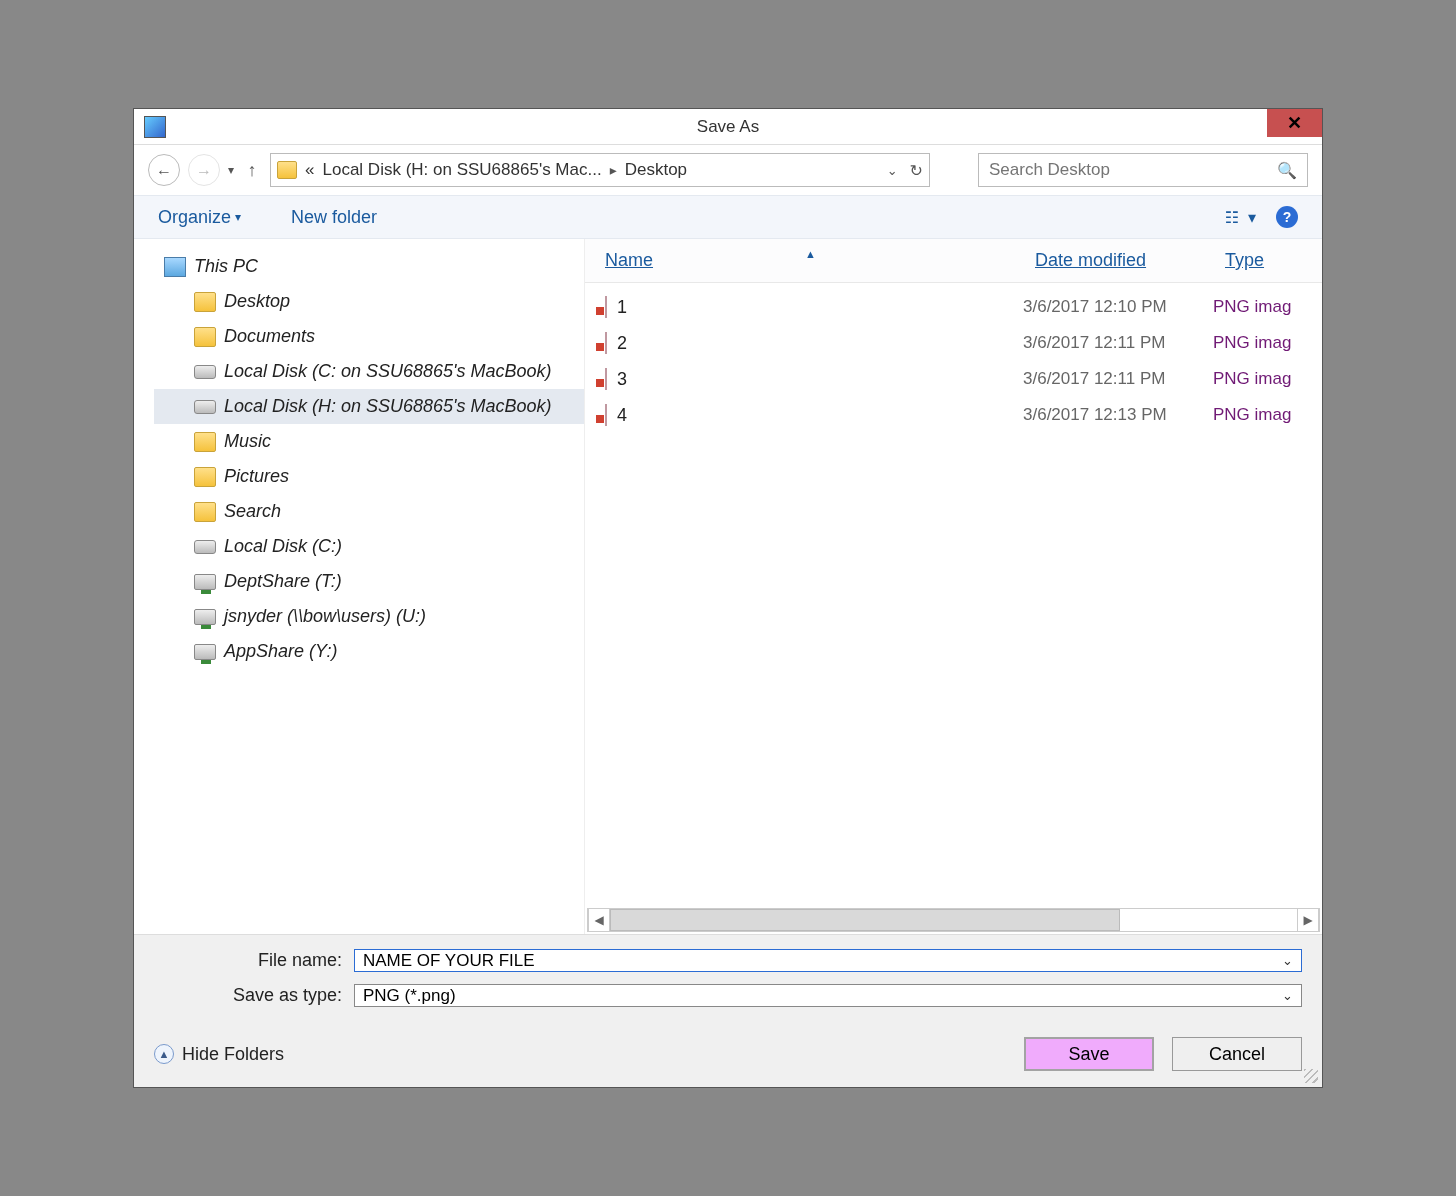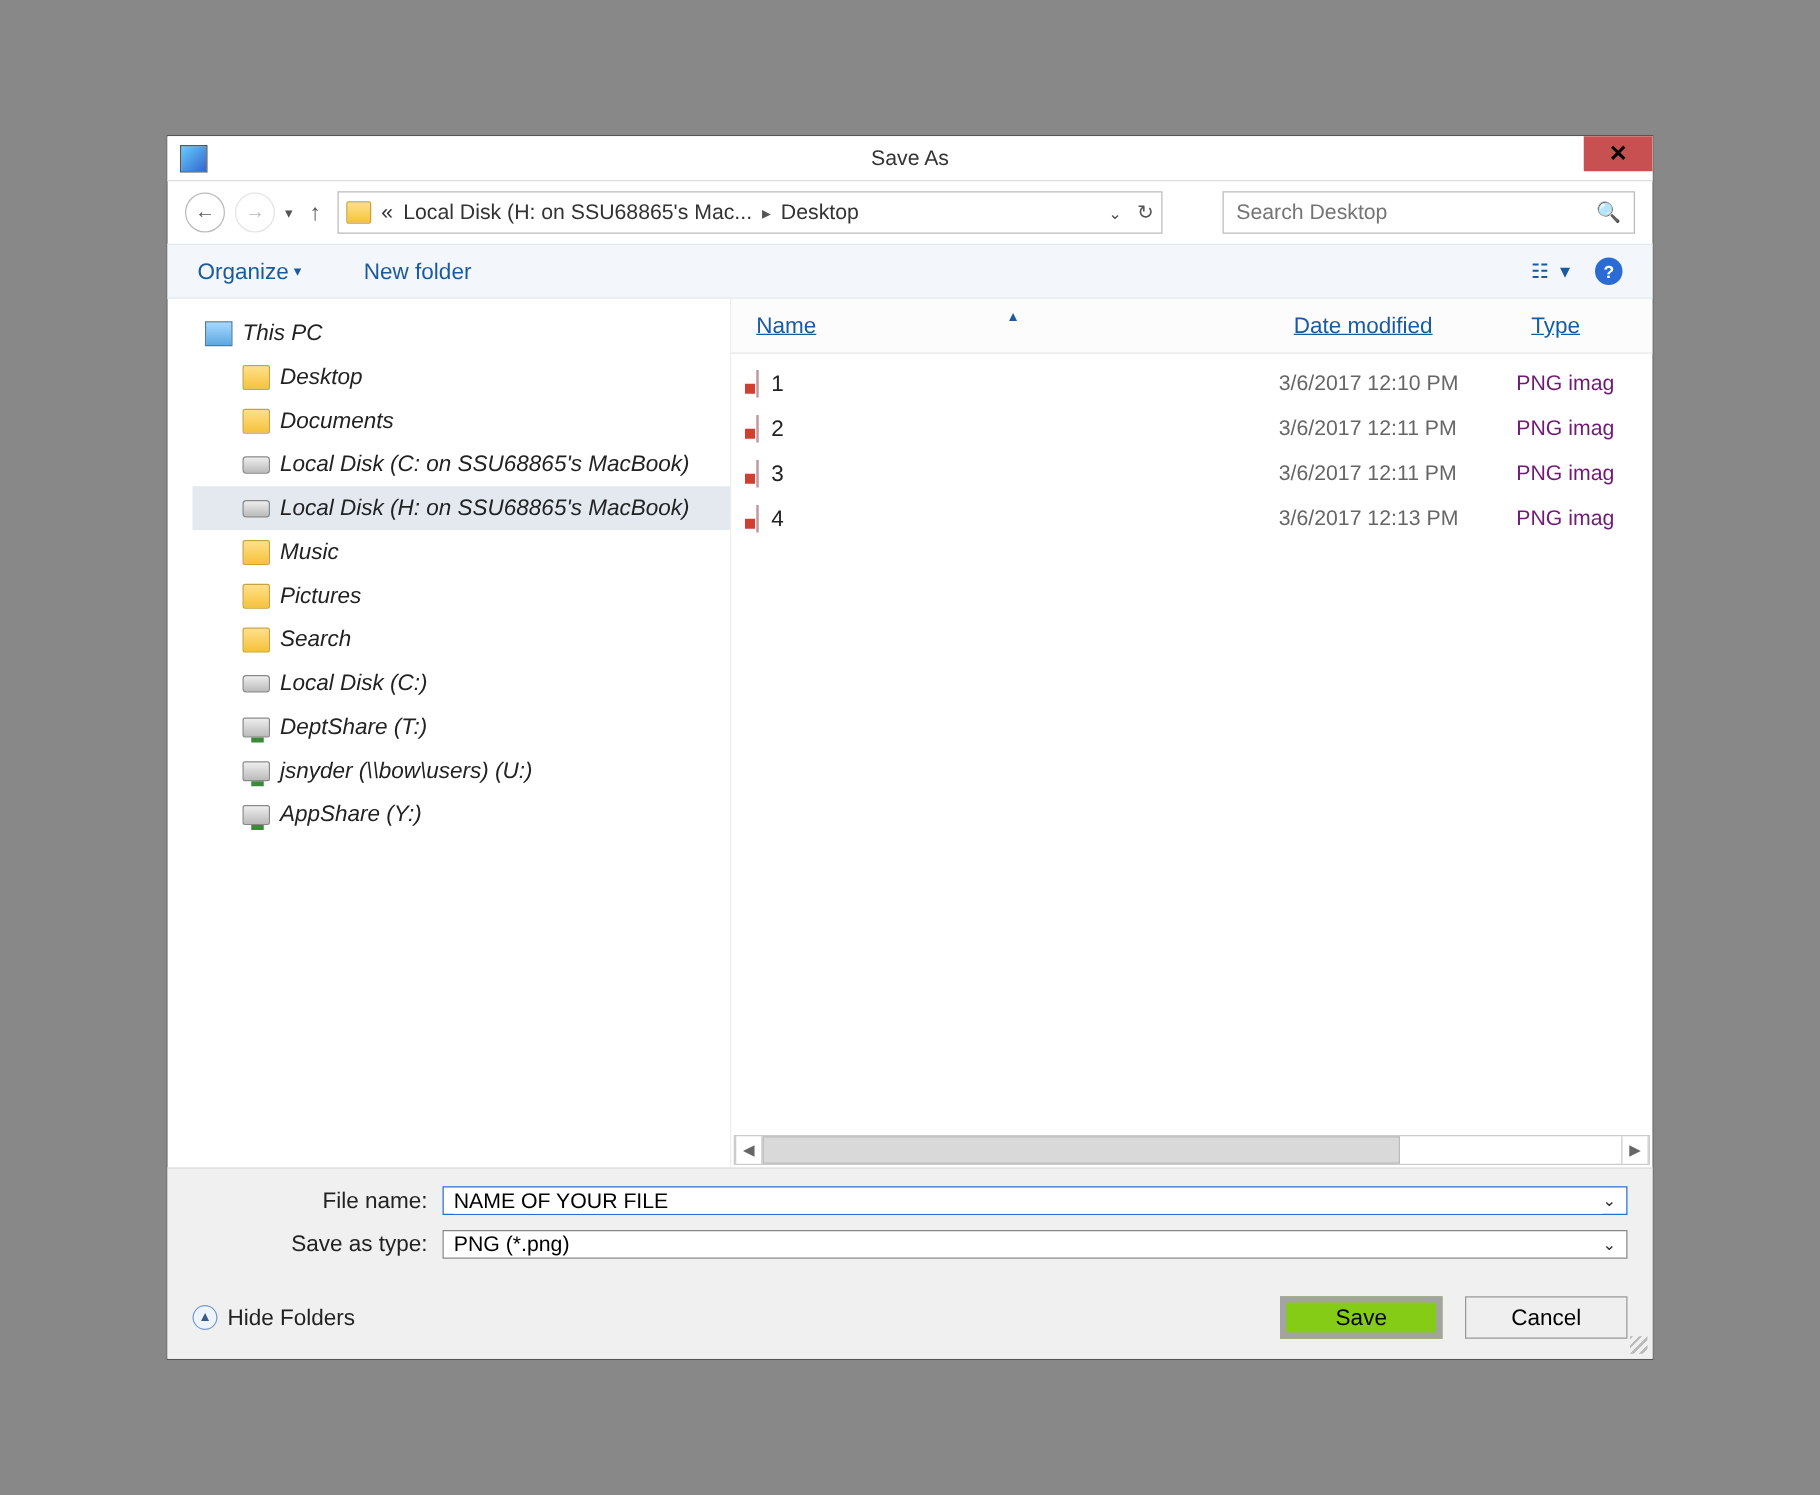--- a/index.html
+++ b/index.html
@@ -60,21 +60,21 @@
 .form-label{ width:200px; text-align:right; padding-right:12px; font-size:18px; color:#222;}
 .form-input{ flex:1; height:23px; border:1px solid #888; padding:0 8px; font-size:17px; display:flex; align-items:center; justify-content:space-between; background:#fff;}
 .form-input.focused{ border:1px solid #2b6cd4;}
 .form-input input{ border:none; outline:none; flex:1; font-size:17px;}
 .combo-chev{ color:#333; font-size:13px;}
 .footer{ display:flex; align-items:center; margin-top:30px;}
 .hide-folders{ display:flex; align-items:center; gap:8px; font-size:18px; color:#222;}
 .collapse-ico{ width:20px; height:20px; border:1px solid #7a9acc; border-radius:50%; display:flex; align-items:center; justify-content:center; font-size:11px; color:#3a5a8a; background:#eef4fc;}
 .footer-btns{ margin-left:auto; display:flex; gap:18px;}
 .btn{ width:130px; height:34px; border:1px solid #999; background:#efefef; font-size:18px; display:flex; align-items:center; justify-content:center; cursor:pointer;}
-.btn.primary{ background:#84cc16; border:5px solid #a3a3a3;}
+.btn.primary{ background:#f0abfc; border:2px solid #a3a3a3;}
 .resize-grip{ position:absolute; right:4px; bottom:4px; width:14px; height:14px; background:repeating-linear-gradient(135deg,#bbb 0 2px,transparent 2px 5px);}
 </style>
 </head>
 <body>
 
 <div class="window">
 
   <div class="titlebar">
     <div class="titlebar-icon"></div>
     <div class="titlebar-title">Save As</div>

